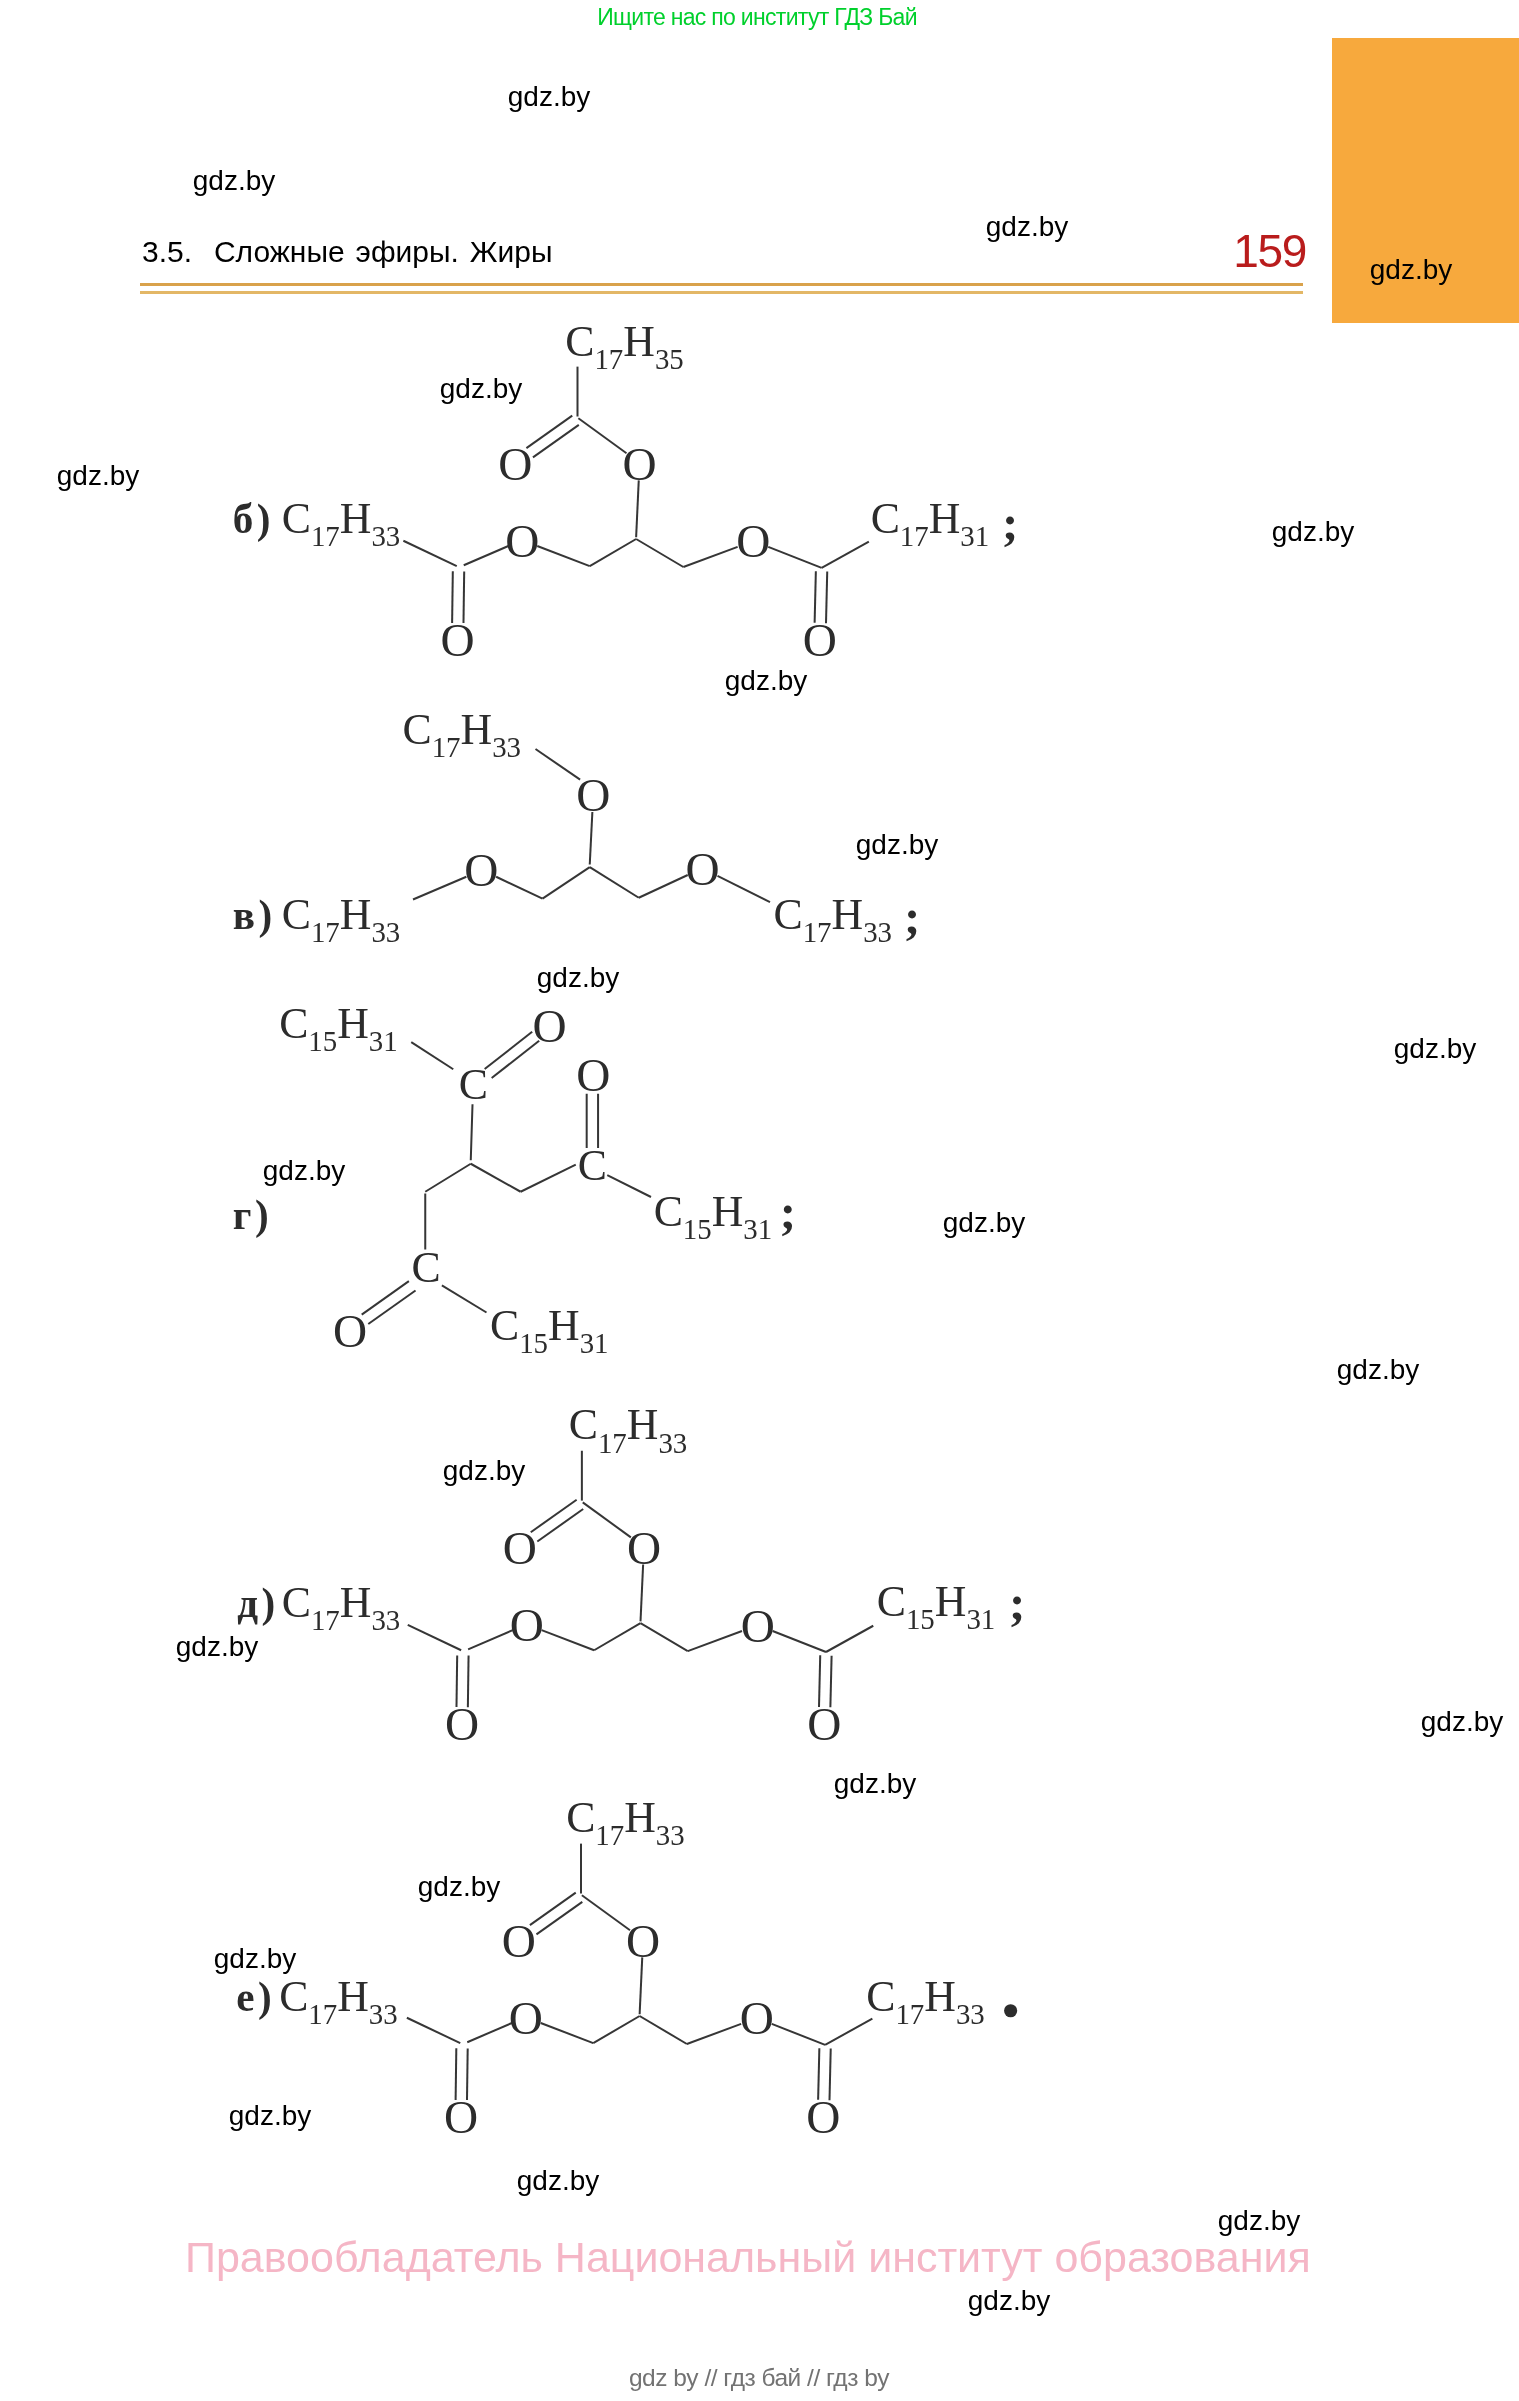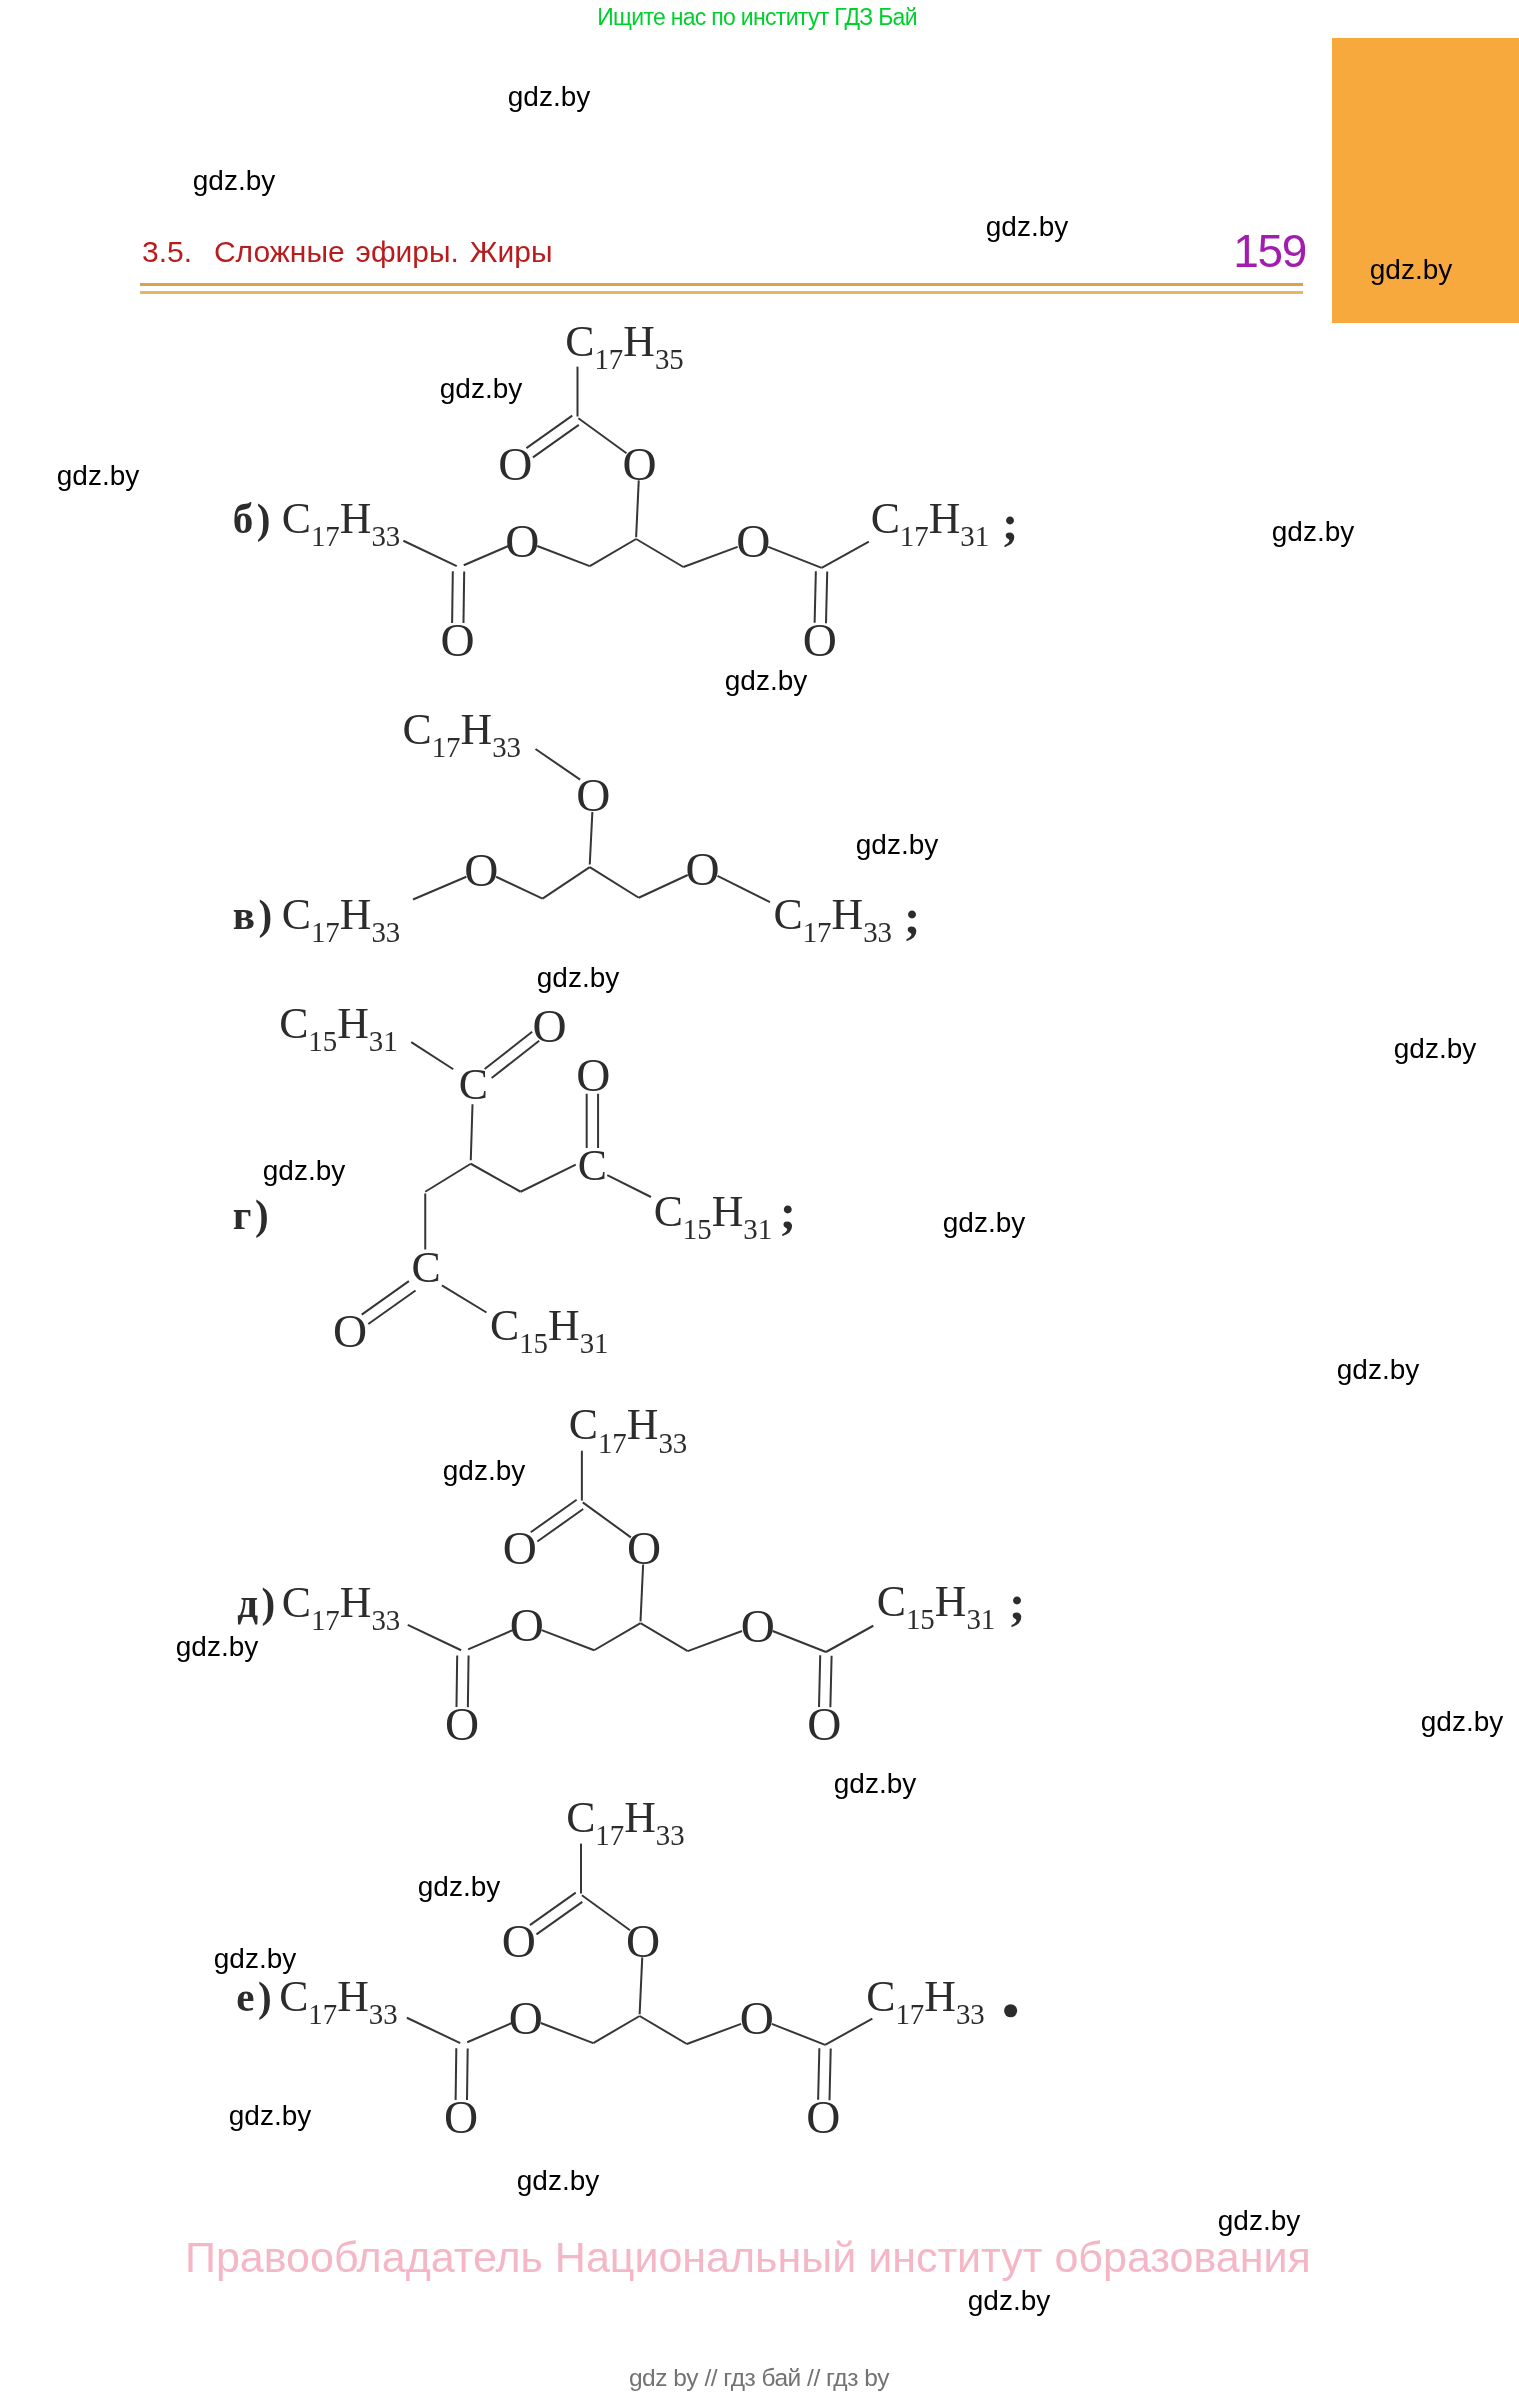--- a/index.html
+++ b/index.html
@@ -1,20 +1,20 @@
 <!DOCTYPE html>
 <html style="font-size:14px"><head><meta charset="utf-8">
 <style>
 html,body{margin:0;padding:0;background:#fff}
 #page{position:relative;width:1519px;height:2401px;background:#fff;overflow:hidden;
   font-family:"Liberation Sans",sans-serif}
 .wm{position:absolute;font-size:28px;color:#000;transform:translate(-50%,-50%);white-space:nowrap}
 #green{position:absolute;left:757px;top:3.5px;transform:translateX(-50%);font-size:23px;letter-spacing:-0.7px;color:#00d02c;white-space:nowrap}
-#hdr{position:absolute;left:142px;top:235px;font-size:30px;color:#b91c1c;word-spacing:2.6px;white-space:nowrap}
-#pnum{position:absolute;left:1306px;top:224px;transform:translateX(-100%);font-size:46px;letter-spacing:-1.3px;color:#a21caf}
+#hdr{position:absolute;left:142px;top:235px;font-size:30px;color:#000000;word-spacing:2.6px;white-space:nowrap}
+#pnum{position:absolute;left:1306px;top:224px;transform:translateX(-100%);font-size:46px;letter-spacing:-1.3px;color:#b91c1c}
 #hl1{position:absolute;left:140px;top:283px;width:1163px;height:2.6px;background:#d9a24b}
 #hl2{position:absolute;left:140px;top:291px;width:1163px;height:2.6px;background:#e3b766}
 #obox{position:absolute;left:1332px;top:38px;width:187px;height:285px;background:#f7a93d}
 #obox div{position:absolute;left:79px;top:232px;transform:translate(-50%,-50%);font-size:28px;color:#000}
 #pink{position:absolute;left:185px;top:2233px;font-size:43px;color:#f5b6c6;white-space:nowrap}
 #foot{position:absolute;left:759px;top:2364px;transform:translateX(-50%);font-size:24.5px;letter-spacing:-0.5px;color:#737373;white-space:nowrap}
 </style></head>
 <body>
 <div id="page">
 <div id="green">Ищите нас по институт ГДЗ Бай</div>

